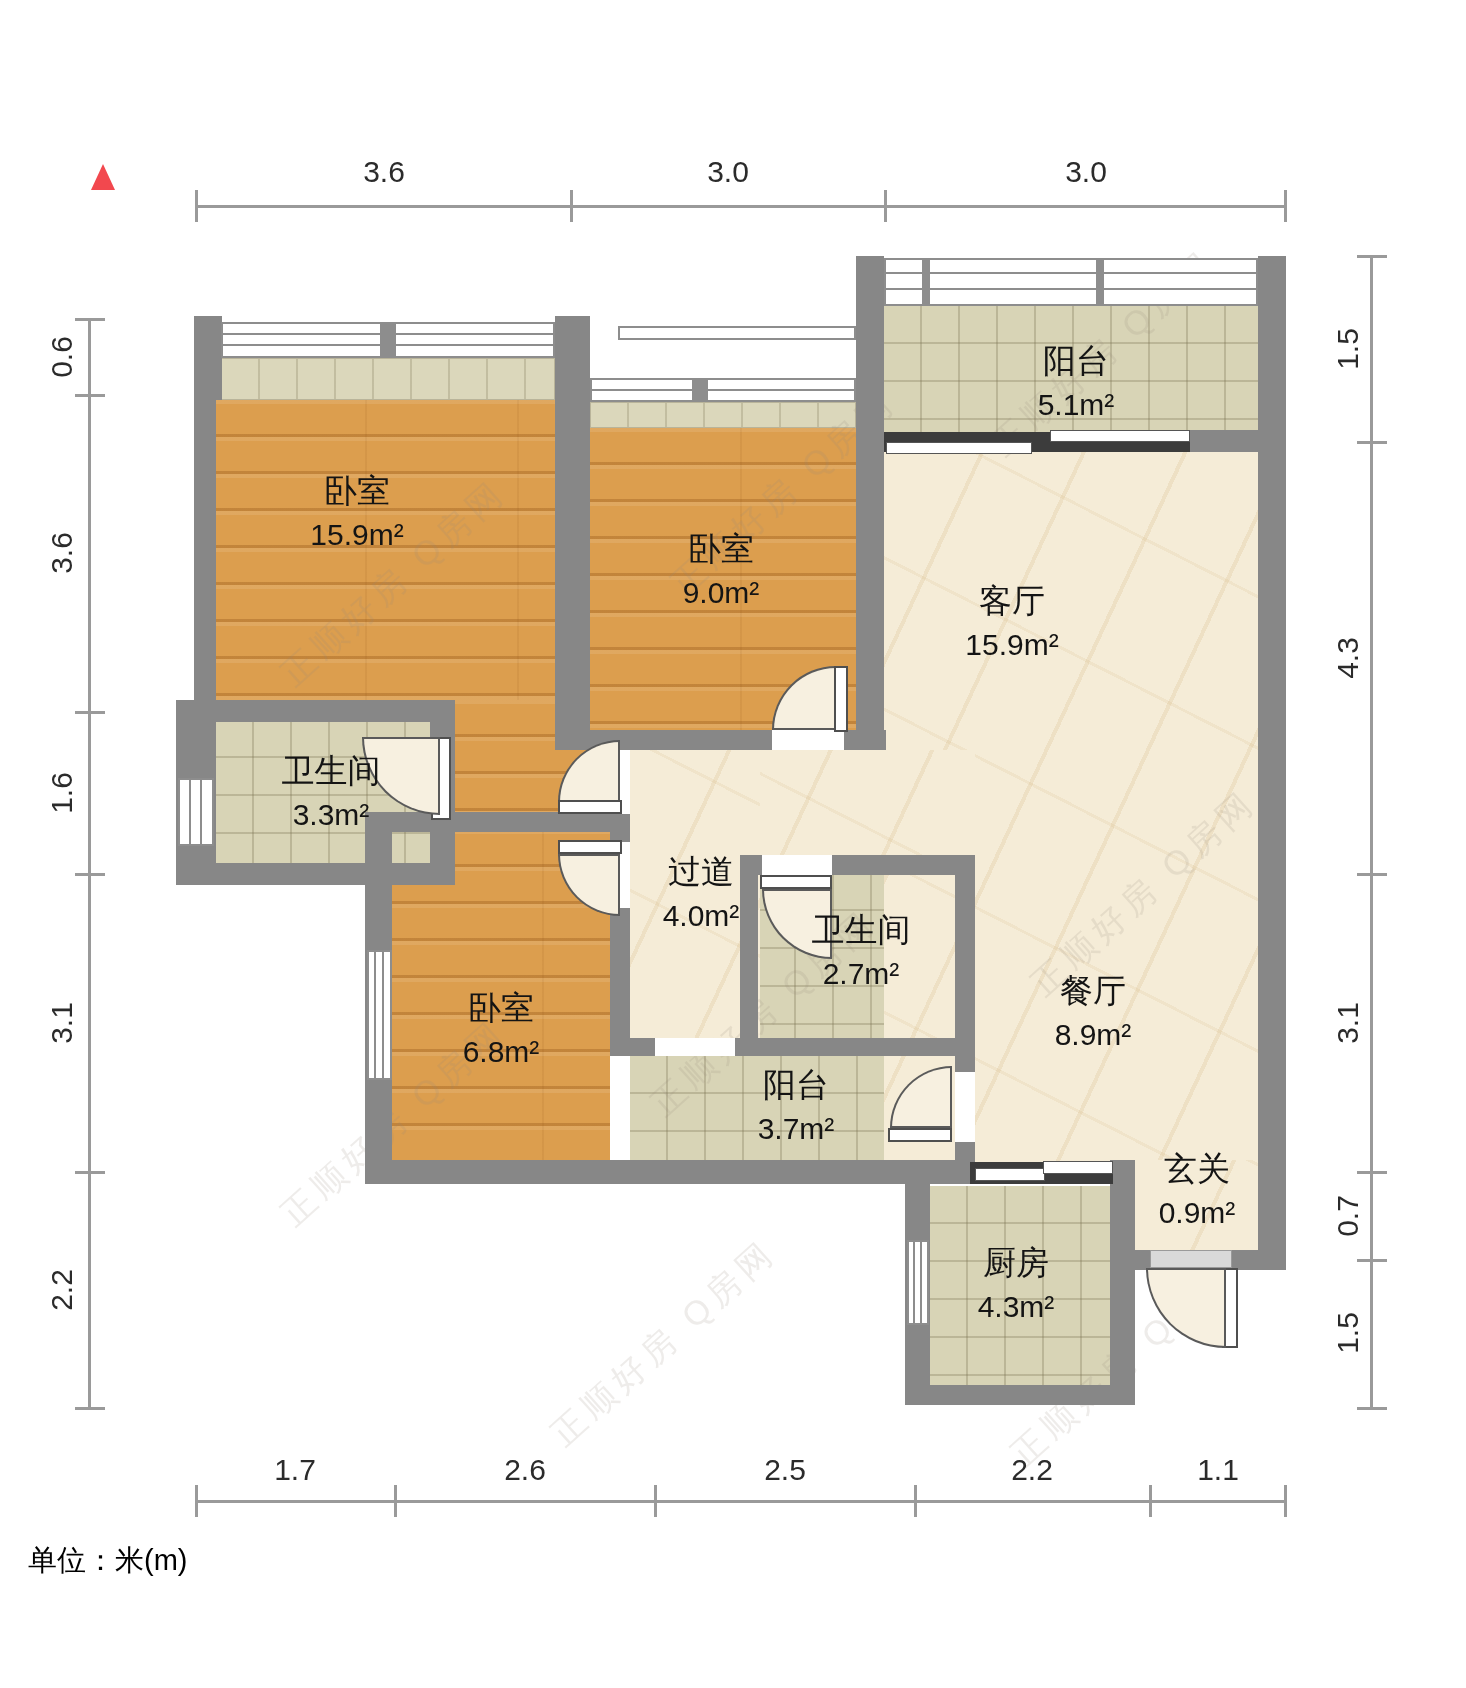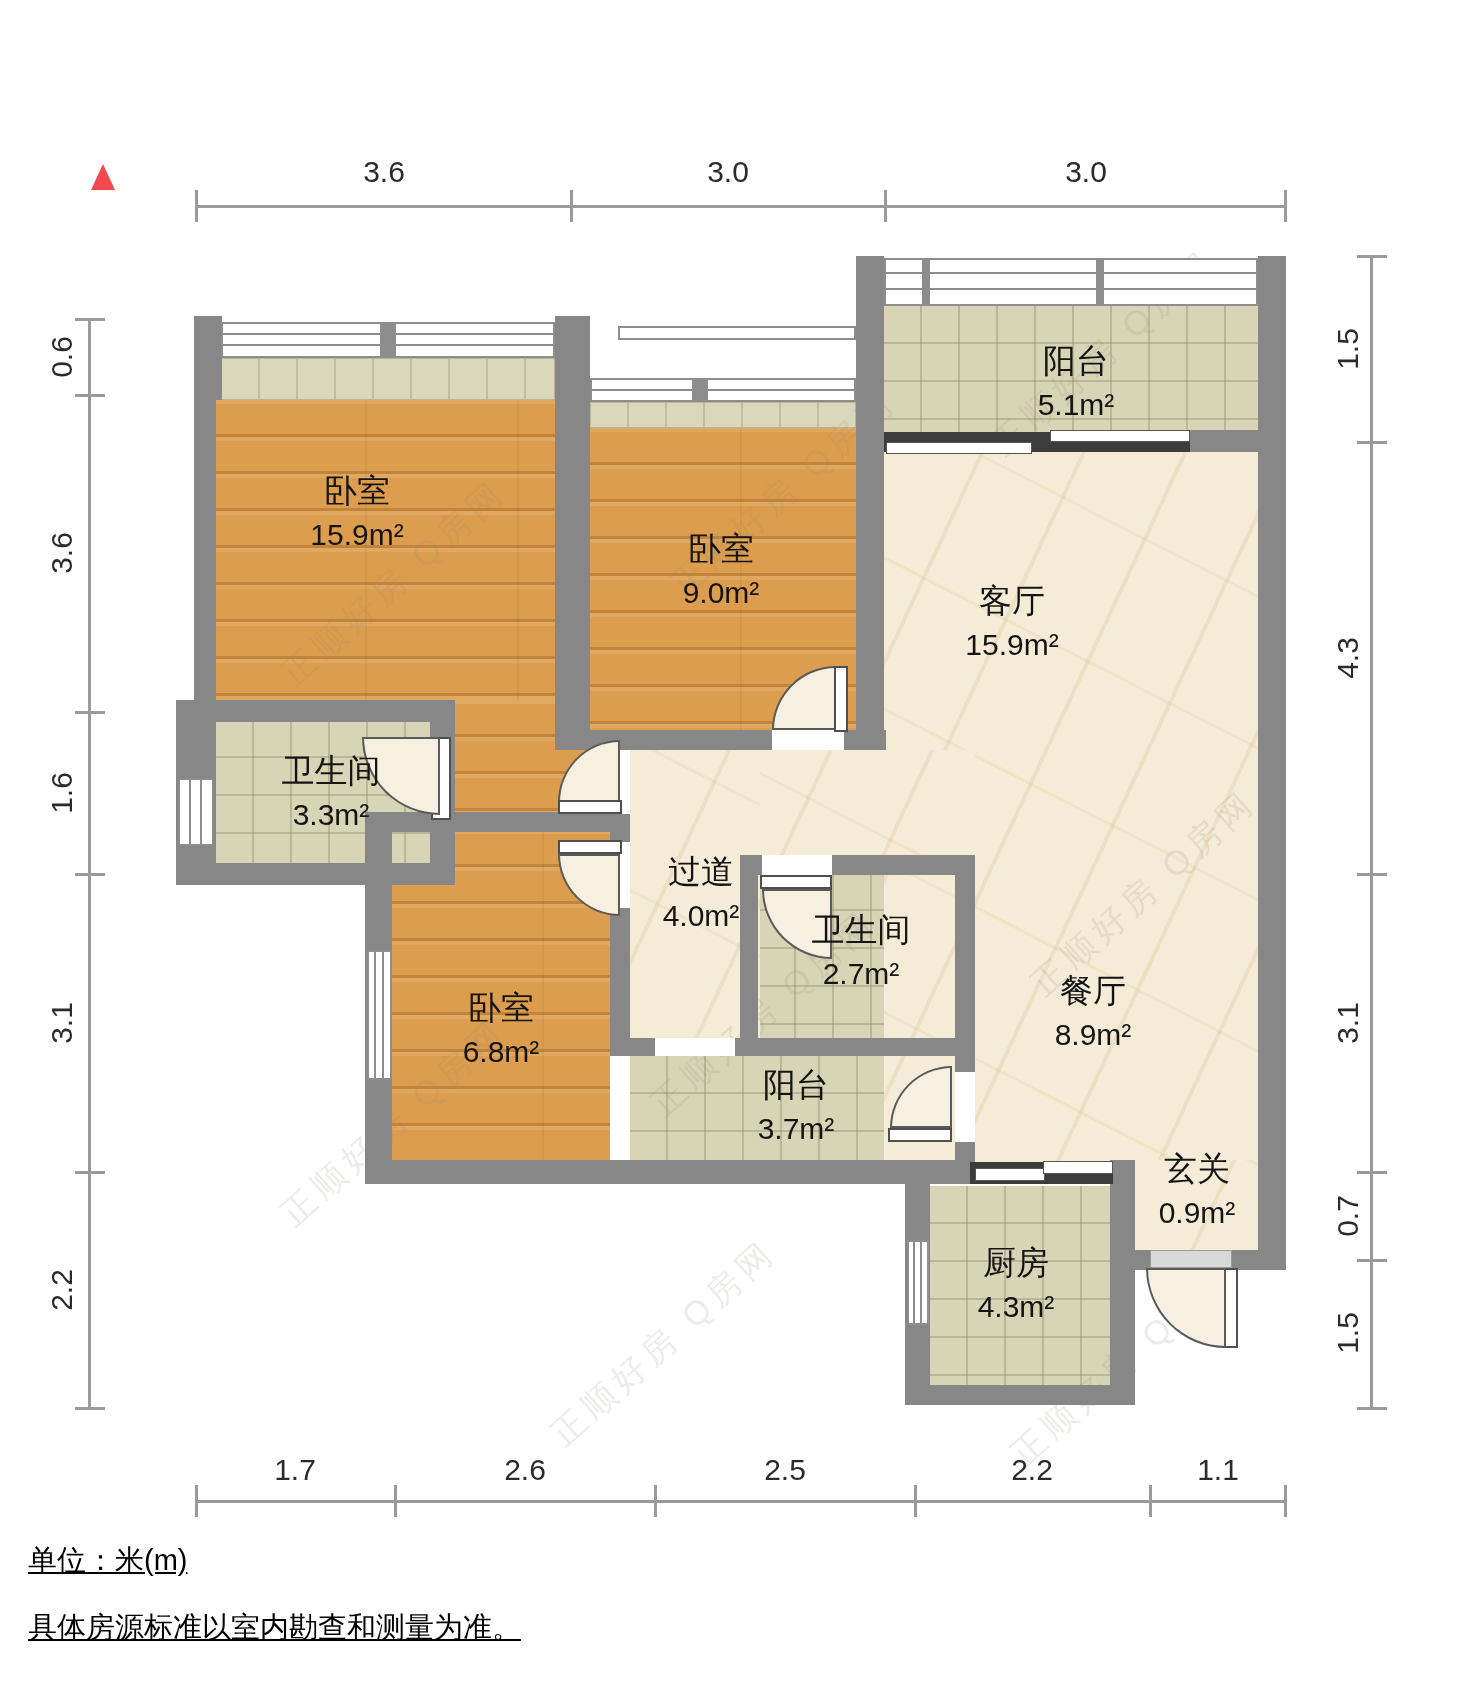--- a/index.html
+++ b/index.html
@@ -27,21 +27,21 @@
   .thr{position:absolute;background:#d9d9d9;border:1px solid #9a9a9a;box-sizing:border-box;}
   .rl{position:absolute;transform:translate(-50%,-50%);text-align:center;color:#141414;white-space:nowrap;}
   .rl .n{font-size:33px;line-height:46px;}
   .rl .a{font-size:30px;line-height:42px;}
   .dl{position:absolute;background:#9a9a9a;}
   .dnum{position:absolute;font-size:30px;color:#2b2b2b;transform:translate(-50%,-50%);white-space:nowrap;}
   .vnum{position:absolute;font-size:30px;color:#2b2b2b;transform:translate(-50%,-50%) rotate(-90deg);white-space:nowrap;}
   .wm{position:absolute;font-size:34px;letter-spacing:6px;color:rgba(150,138,122,.16);
       transform:rotate(-42deg);white-space:nowrap;pointer-events:none;}
   .north{position:absolute;width:0;height:0;border-left:12px solid transparent;border-right:12px solid transparent;border-bottom:26px solid #f2484e;}
-  .note{position:absolute;left:28px;color:#000;font-size:29px;line-height:30px;white-space:nowrap;text-decoration:underline;}
+  .note{position:absolute;left:28px;color:#000;font-size:29px;line-height:30px;white-space:nowrap;}
 </style>
 </head>
 <body>
 
 <div class="fp">
 
   <div class="north" style="left:91px;top:164px"></div>
 
   <div class="wood" style="left:215px;top:400px;width:340px;height:302px"></div>
   <div class="wood" style="left:455px;top:700px;width:155px;height:112px"></div>
@@ -251,15 +251,14 @@
   <div class="dl" style="left:1357px;top:1171px;width:30px;height:3px"></div>
   <div class="dl" style="left:1357px;top:1259px;width:30px;height:3px"></div>
   <div class="dl" style="left:1357px;top:1407px;width:30px;height:3px"></div>
   <div class="vnum" style="left:1348px;top:349px">1.5</div>
   <div class="vnum" style="left:1348px;top:658px">4.3</div>
   <div class="vnum" style="left:1348px;top:1023px">3.1</div>
   <div class="vnum" style="left:1348px;top:1216px">0.7</div>
   <div class="vnum" style="left:1348px;top:1333px">1.5</div>
 
   <div class="note" style="top:1545px">单位：米(m)</div>
-  <div class="note" style="top:1612px">具体房源标准以室内勘查和测量为准。</div>
 
 </div>
 
 </body></html>

